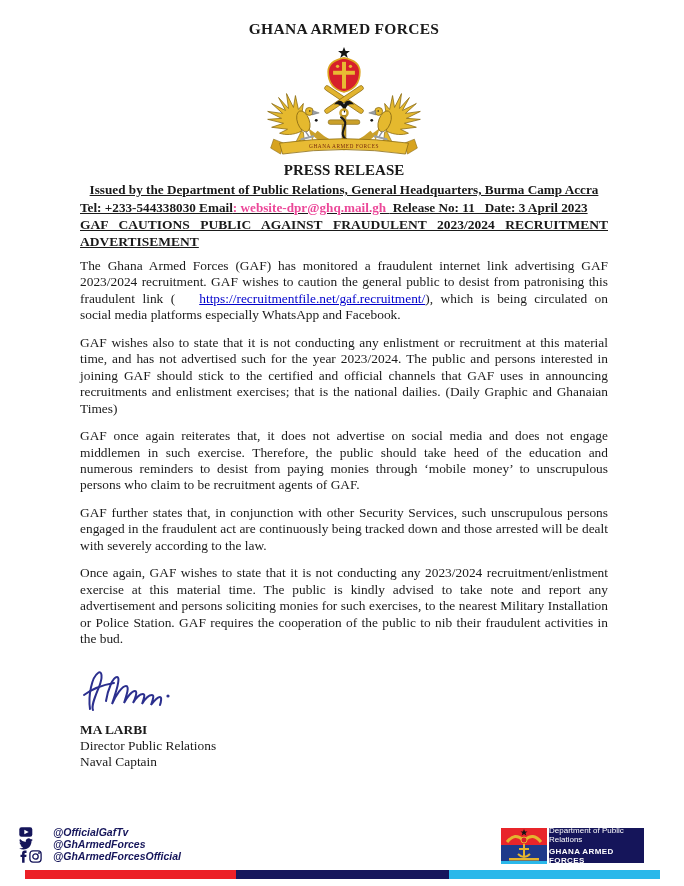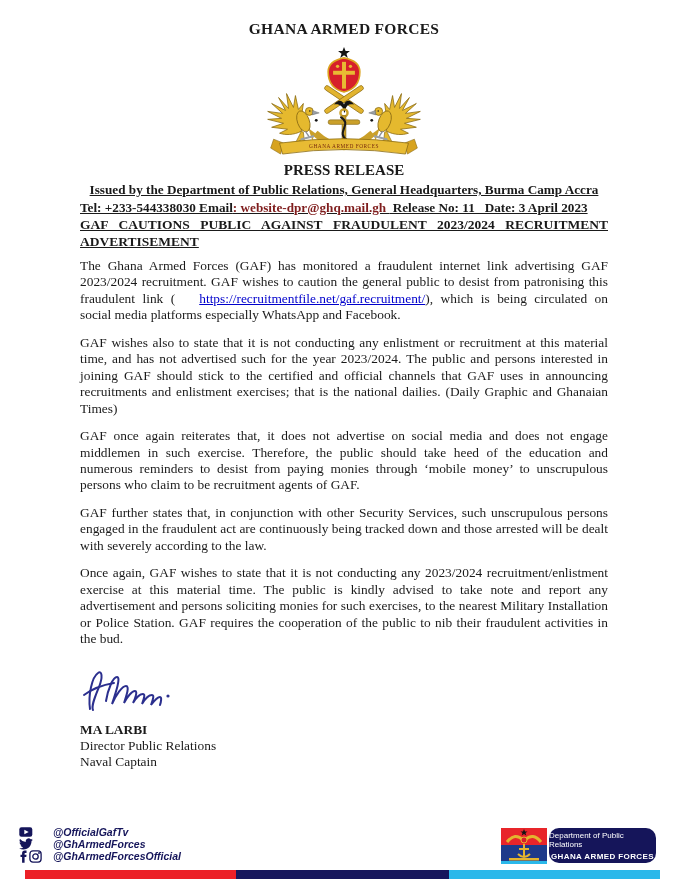--- a/index.html
+++ b/index.html
@@ -37,21 +37,21 @@
     text-decoration: underline;
     white-space: nowrap;
   }
   .tel-line {
     margin-top: 2px;
     font-weight: bold;
     font-size: 13.2px;
     white-space: pre;
     text-decoration: underline;
   }
-  .tel-line .email-seg { color: #7f1d1d; }
+  .tel-line .email-seg { color: #ec4899; }
 
   .heading { font-weight: bold; font-size: 13.5px; }
   .heading .h-line1 {
     text-align: justify;
     text-align-last: justify;
     text-decoration: underline;
     line-height: 17px;
   }
   .heading .h-line2 { line-height: 17px; }
   .heading .h-line2 span { text-decoration: underline; }
@@ -75,26 +75,25 @@
     font-family: "Liberation Sans", sans-serif;
     font-style: italic; font-weight: bold;
     font-size: 10.5px; color: #15155a;
   }
   .social-row { display: flex; align-items: center; height: 12px; margin-bottom: 0; }
   .social-row .icons { width: 34px; display: flex; gap: 2px; align-items: center; }
   .social-row .handle { padding-left: 0px; }
 
   .flag-emblem { position: absolute; left: 501px; top: 828px; }
   .dept-box {
-    position: absolute; left: 549px; top: 828px; width: 107px; height: 35px;
+    position: absolute; left: 549px; top: 828px; width: 95px; height: 35px;
     background: #15155a; color: #ffffff;
     font-family: "Liberation Sans", sans-serif;
     display: flex; flex-direction: column; justify-content: center; align-items: center;
     gap: 3px;
-    border-radius: 10px;
   }
   .dept-line1 { font-size: 8px; }
   .dept-line2 { font-size: 8px; font-weight: bold; letter-spacing: 0.4px; }
 
   .bottom-bar { position: absolute; left: 25px; top: 870px; width: 635px; height: 9px; display: flex; }
   .bottom-bar .seg1 { width: 211px; height: 100%; }
   .bottom-bar .seg2 { width: 213px; height: 100%; }
   .bottom-bar .seg3 { width: 211px; height: 100%; }
 </style>
 </head>

